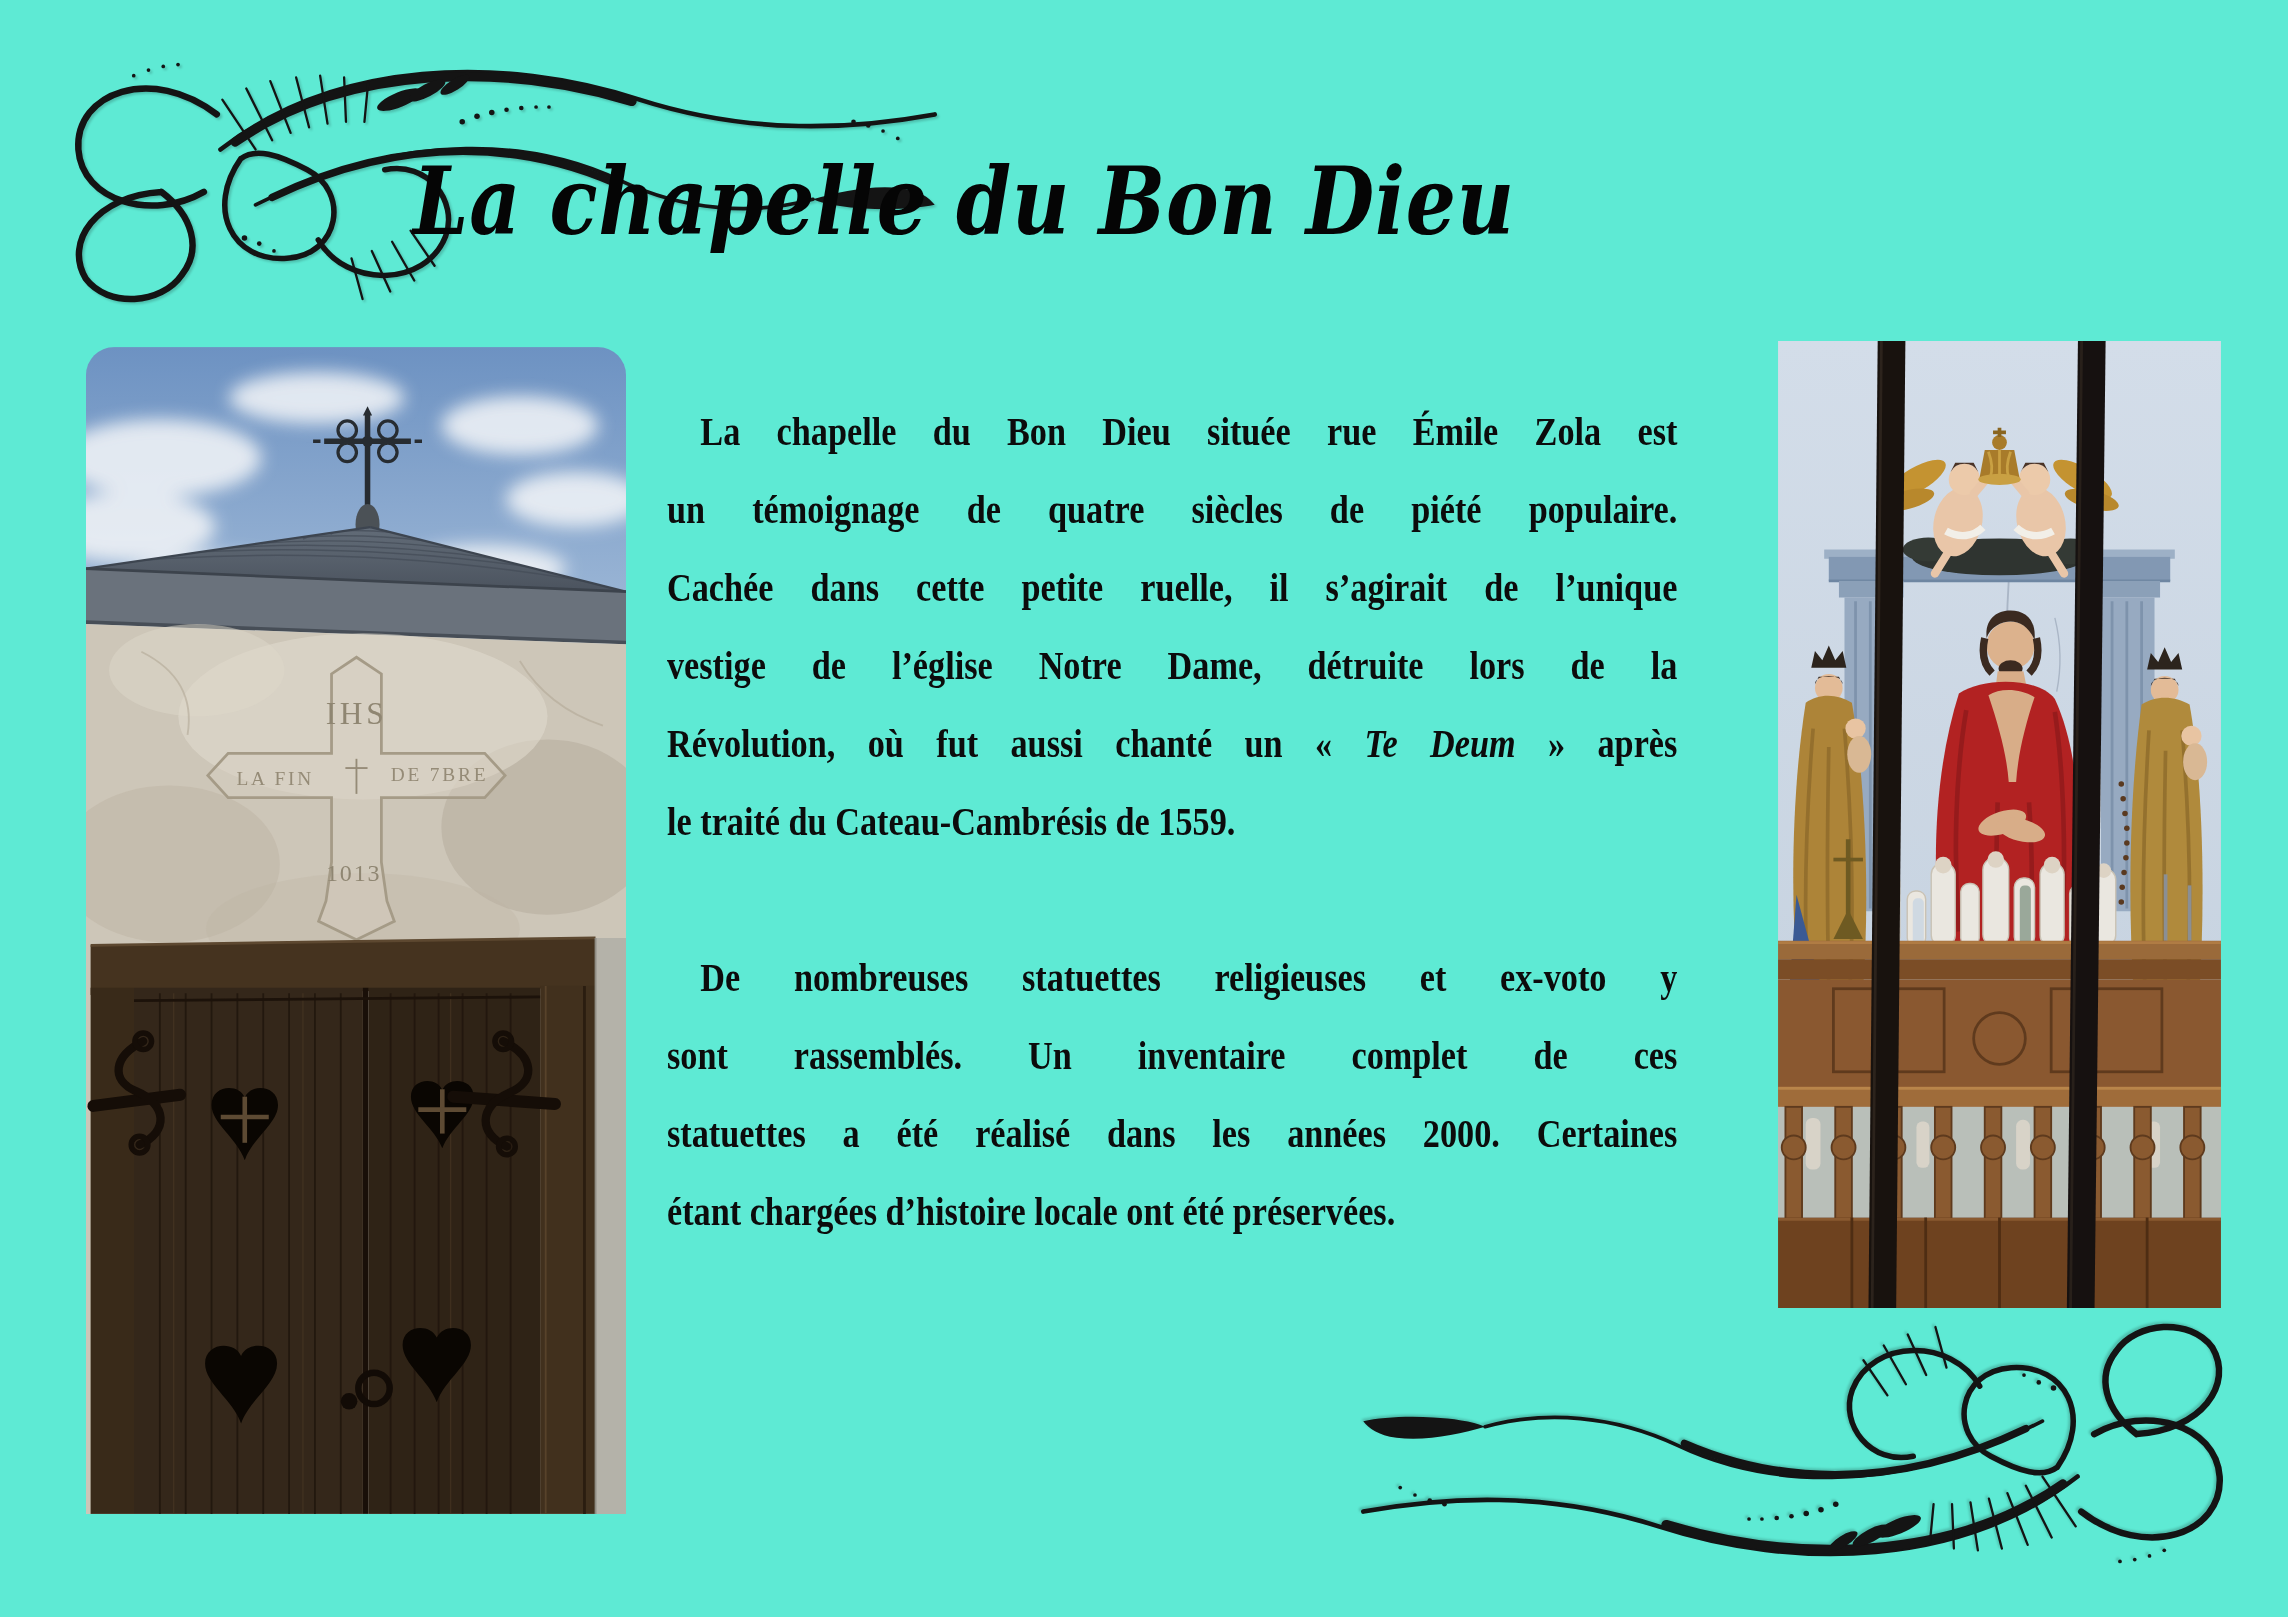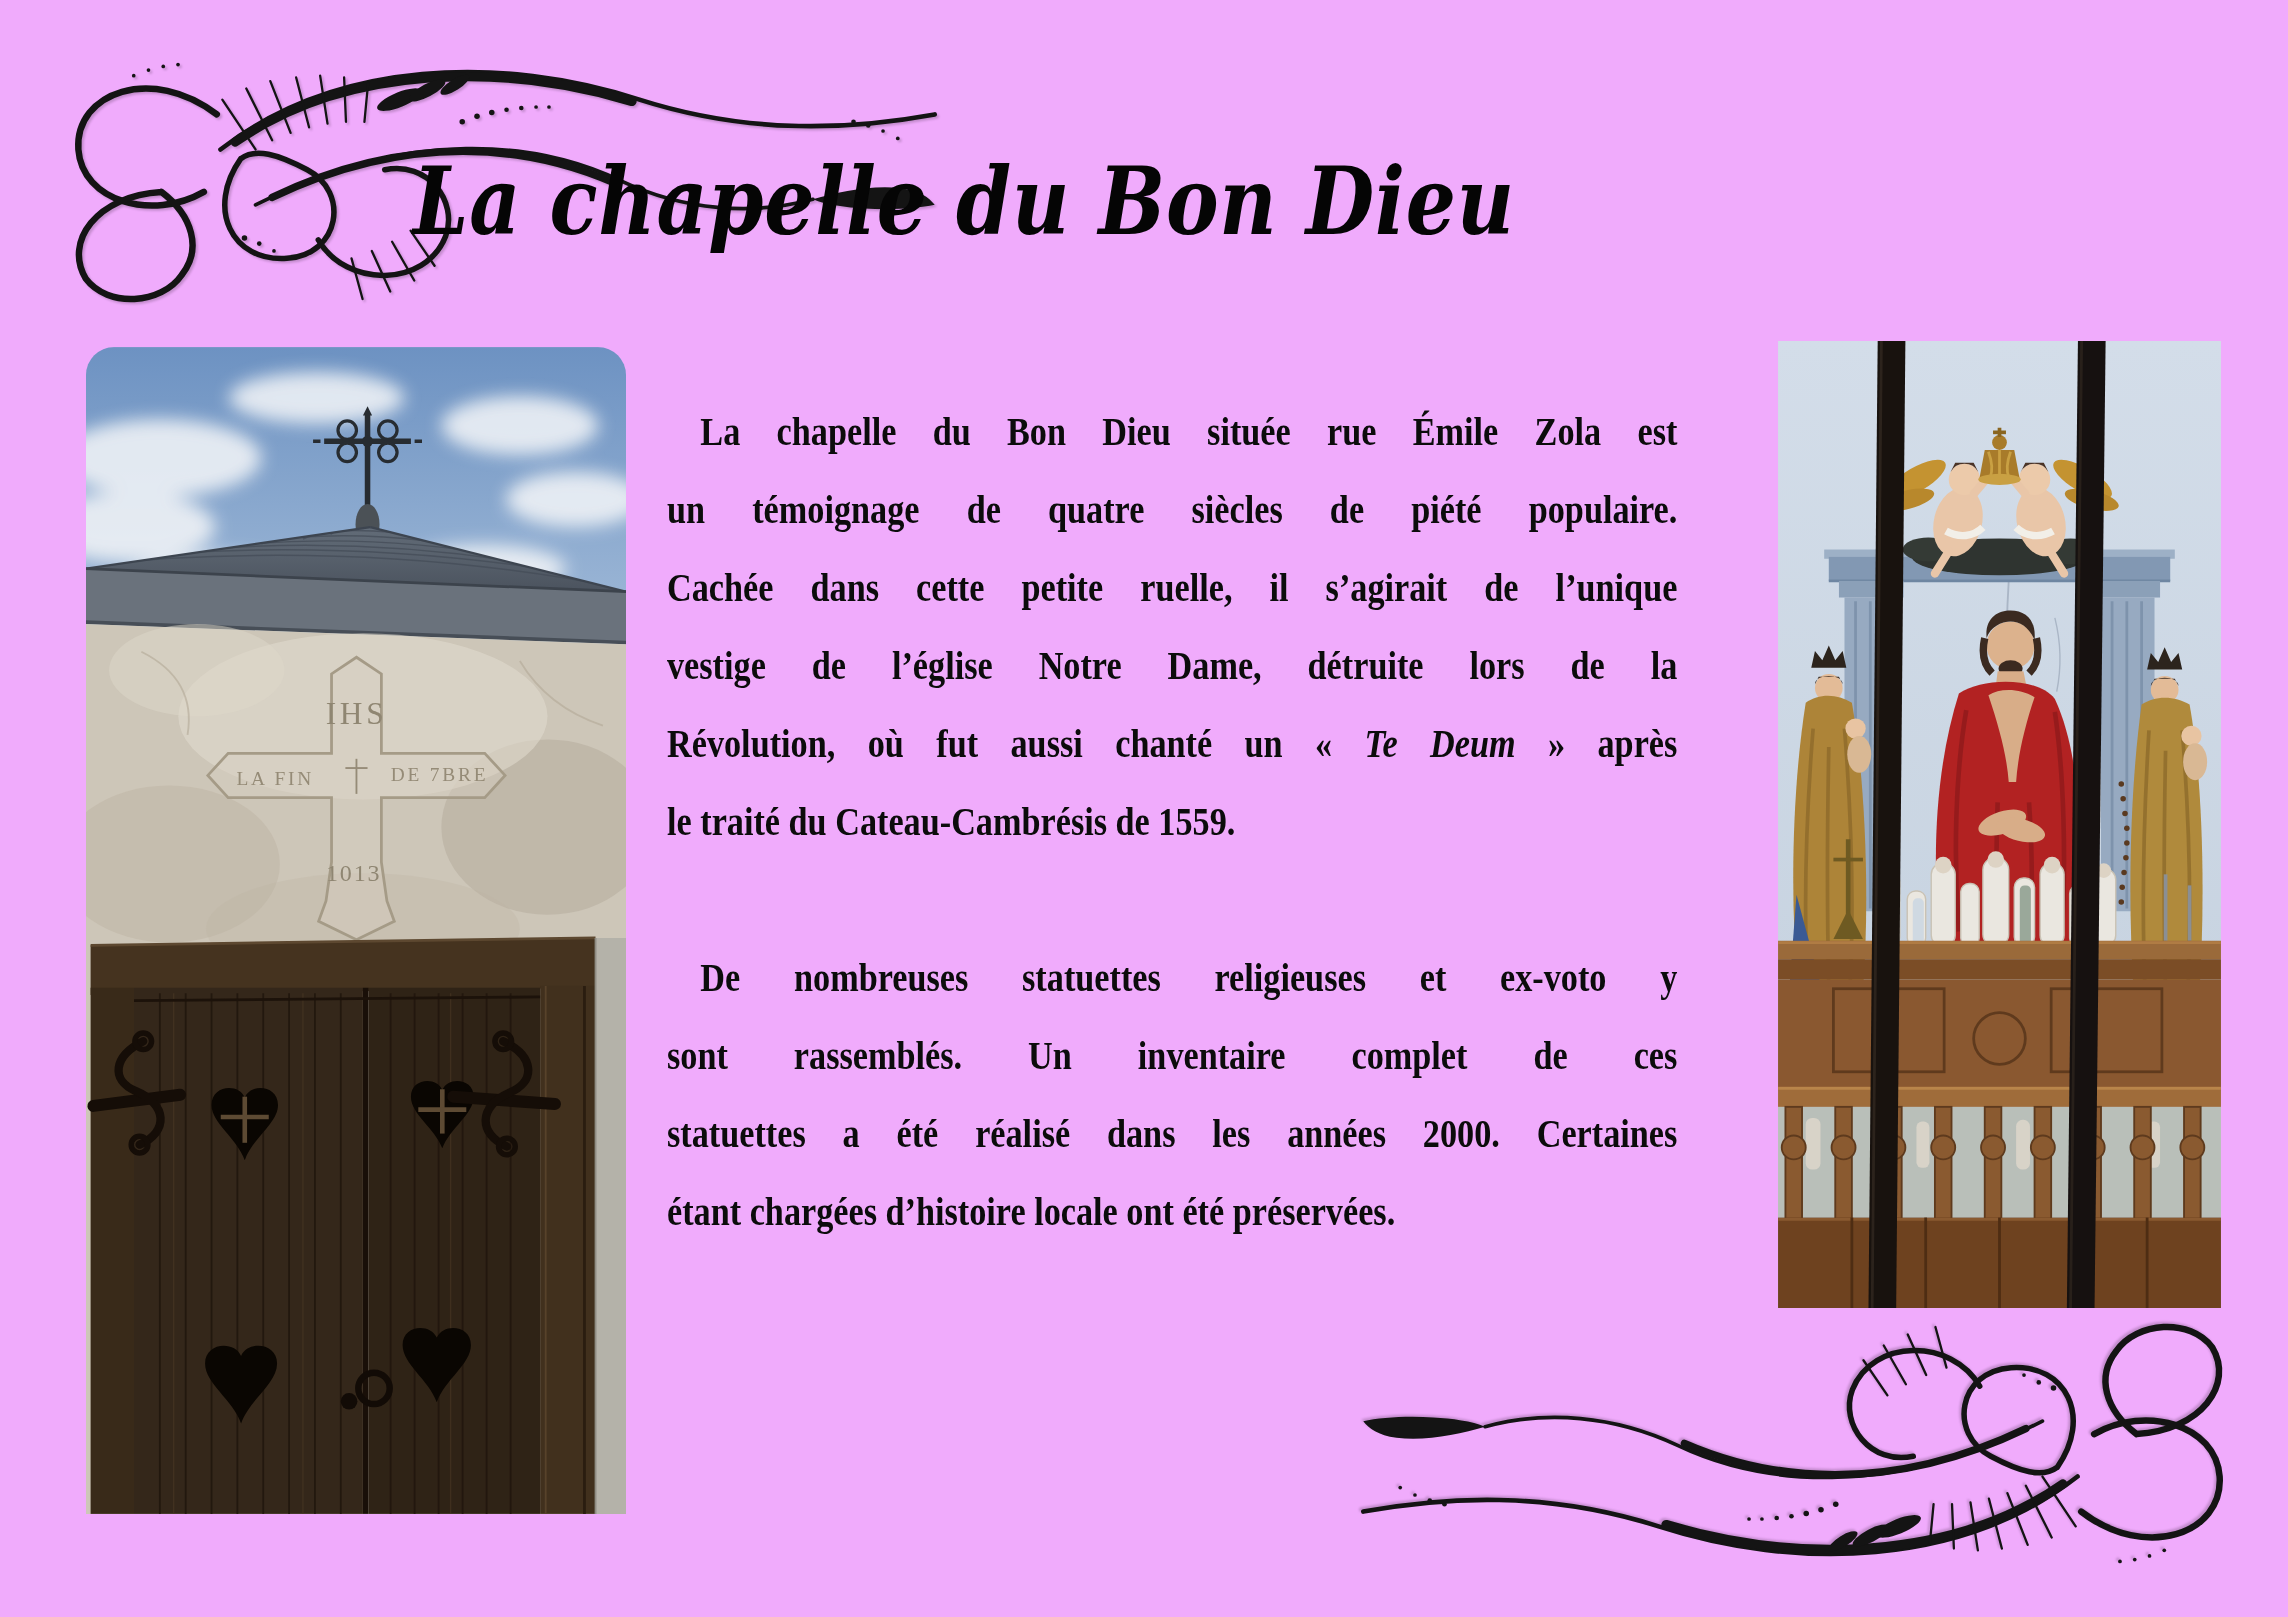--- a/index.html
+++ b/index.html
@@ -1,16 +1,16 @@
 <!DOCTYPE html>
 <html style="font-size:14.8px"><head>
 <meta charset="utf-8">
 <style>
   html,body{margin:0;padding:0;background:#ffffff;}
-  .page{position:relative;width:2289px;height:1618px;background:#f0abfc;overflow:hidden;
+  .page{position:relative;width:2289px;height:1618px;background:#5eead4;overflow:hidden;
         font-family:"Liberation Serif", serif;color:#0c0c0c;}
   .flourish{position:absolute;filter:drop-shadow(2.8px 2.8px 0.9px rgba(0,0,0,0.18));}
   .flourish.tl{left:23px;top:11px;}
   .flourish.br{left:1343px;top:1315px;transform:rotate(180deg);}
   .page-title{position:absolute;left:413px;top:146px;font-family:"DejaVu Serif", serif;
       font-weight:bold;font-style:italic;font-size:94px;color:#050505;white-space:nowrap;
       transform:scaleX(0.84);transform-origin:0 0;letter-spacing:0.9px;}
   .photo{position:absolute;overflow:hidden;}
   .photo.left{left:86px;top:347px;width:540px;height:1301px;border-radius:28px;}
   .photo.right{left:1778px;top:341px;width:443px;height:967px;}

